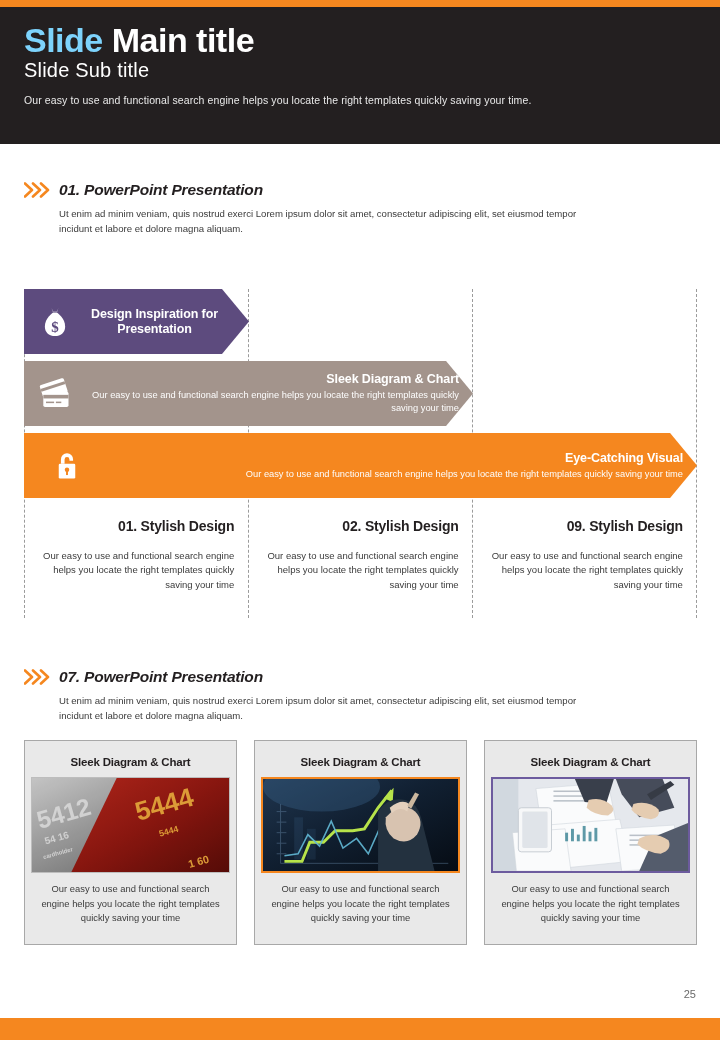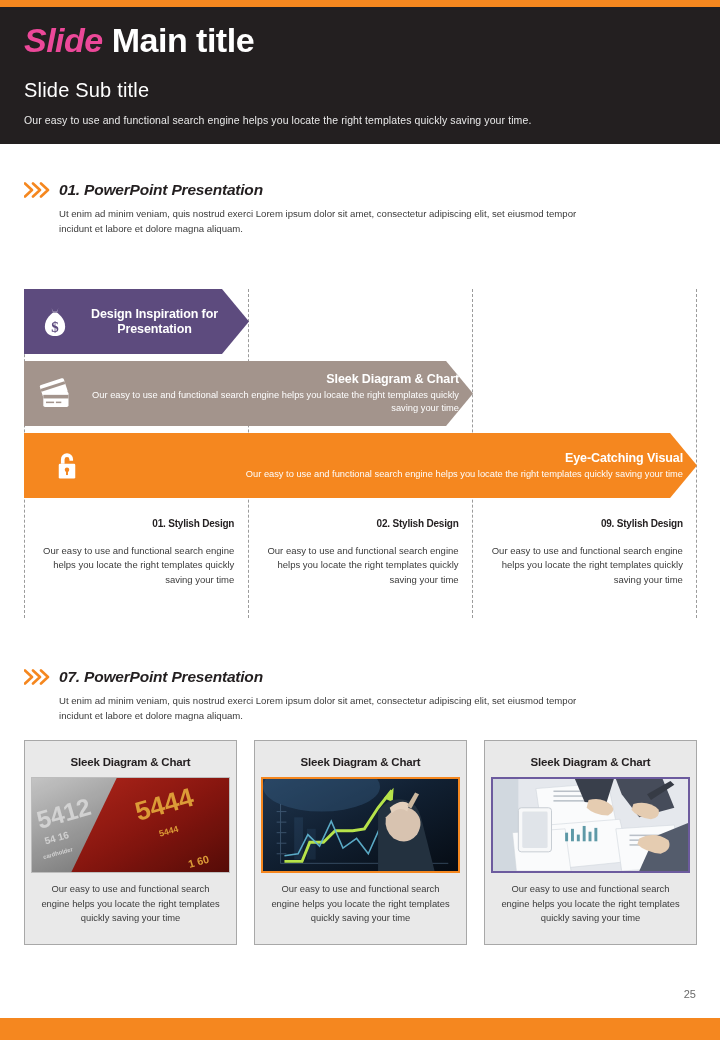--- a/index.html
+++ b/index.html
@@ -24,23 +24,22 @@
   
   .header {
     position: absolute; left: 0; top: 7px; width: 720px; height: 137px;
     background: #231f20;
     padding: 16px 0 0 24px;
   }
   .main-title {
     font-size: 34px; font-weight: bold; letter-spacing: -0.5px;
     line-height: 1.05; color: #ffffff; white-space: nowrap;
   }
-  .main-title .accent { color: #ec4899; font-style: italic; }
+  .main-title .accent { color: #7dd3fc; }
   .sub-title {
-    margin-top: 20px;
     font-size: 20px; font-weight: 400; color: #ffffff; letter-spacing: 0.2px;
   }
   .header-desc {
     margin-top: 12px;
     font-size: 10.5px; color: #e9e9e9; letter-spacing: 0.1px;
   }
 
   
   .section { position: absolute; left: 24px; }
   .sec-head { display: flex; align-items: center; gap: 9px; }
@@ -95,21 +94,21 @@
     padding-left: 12px;
   }
 
   
   .cols {
     position: absolute; left: 24px; top: 518px; width: 673px; height: 100px;
     display: flex;
   }
   .col { width: 224.3px; padding: 0 14px; text-align: right; }
   .col-title {
-    font-size: 10px; font-weight: bold; color: #231f20; letter-spacing: -0.2px;
+    font-size: 14px; font-weight: bold; color: #231f20; letter-spacing: -0.2px;
   }
   .col-desc {
     margin-top: 15px; font-size: 9.5px; color: #3b3b3b; line-height: 1.5;
   }
 
   
   .cards {
     position: absolute; left: 24px; top: 740px; width: 673px;
     display: flex; justify-content: space-between;
   }

